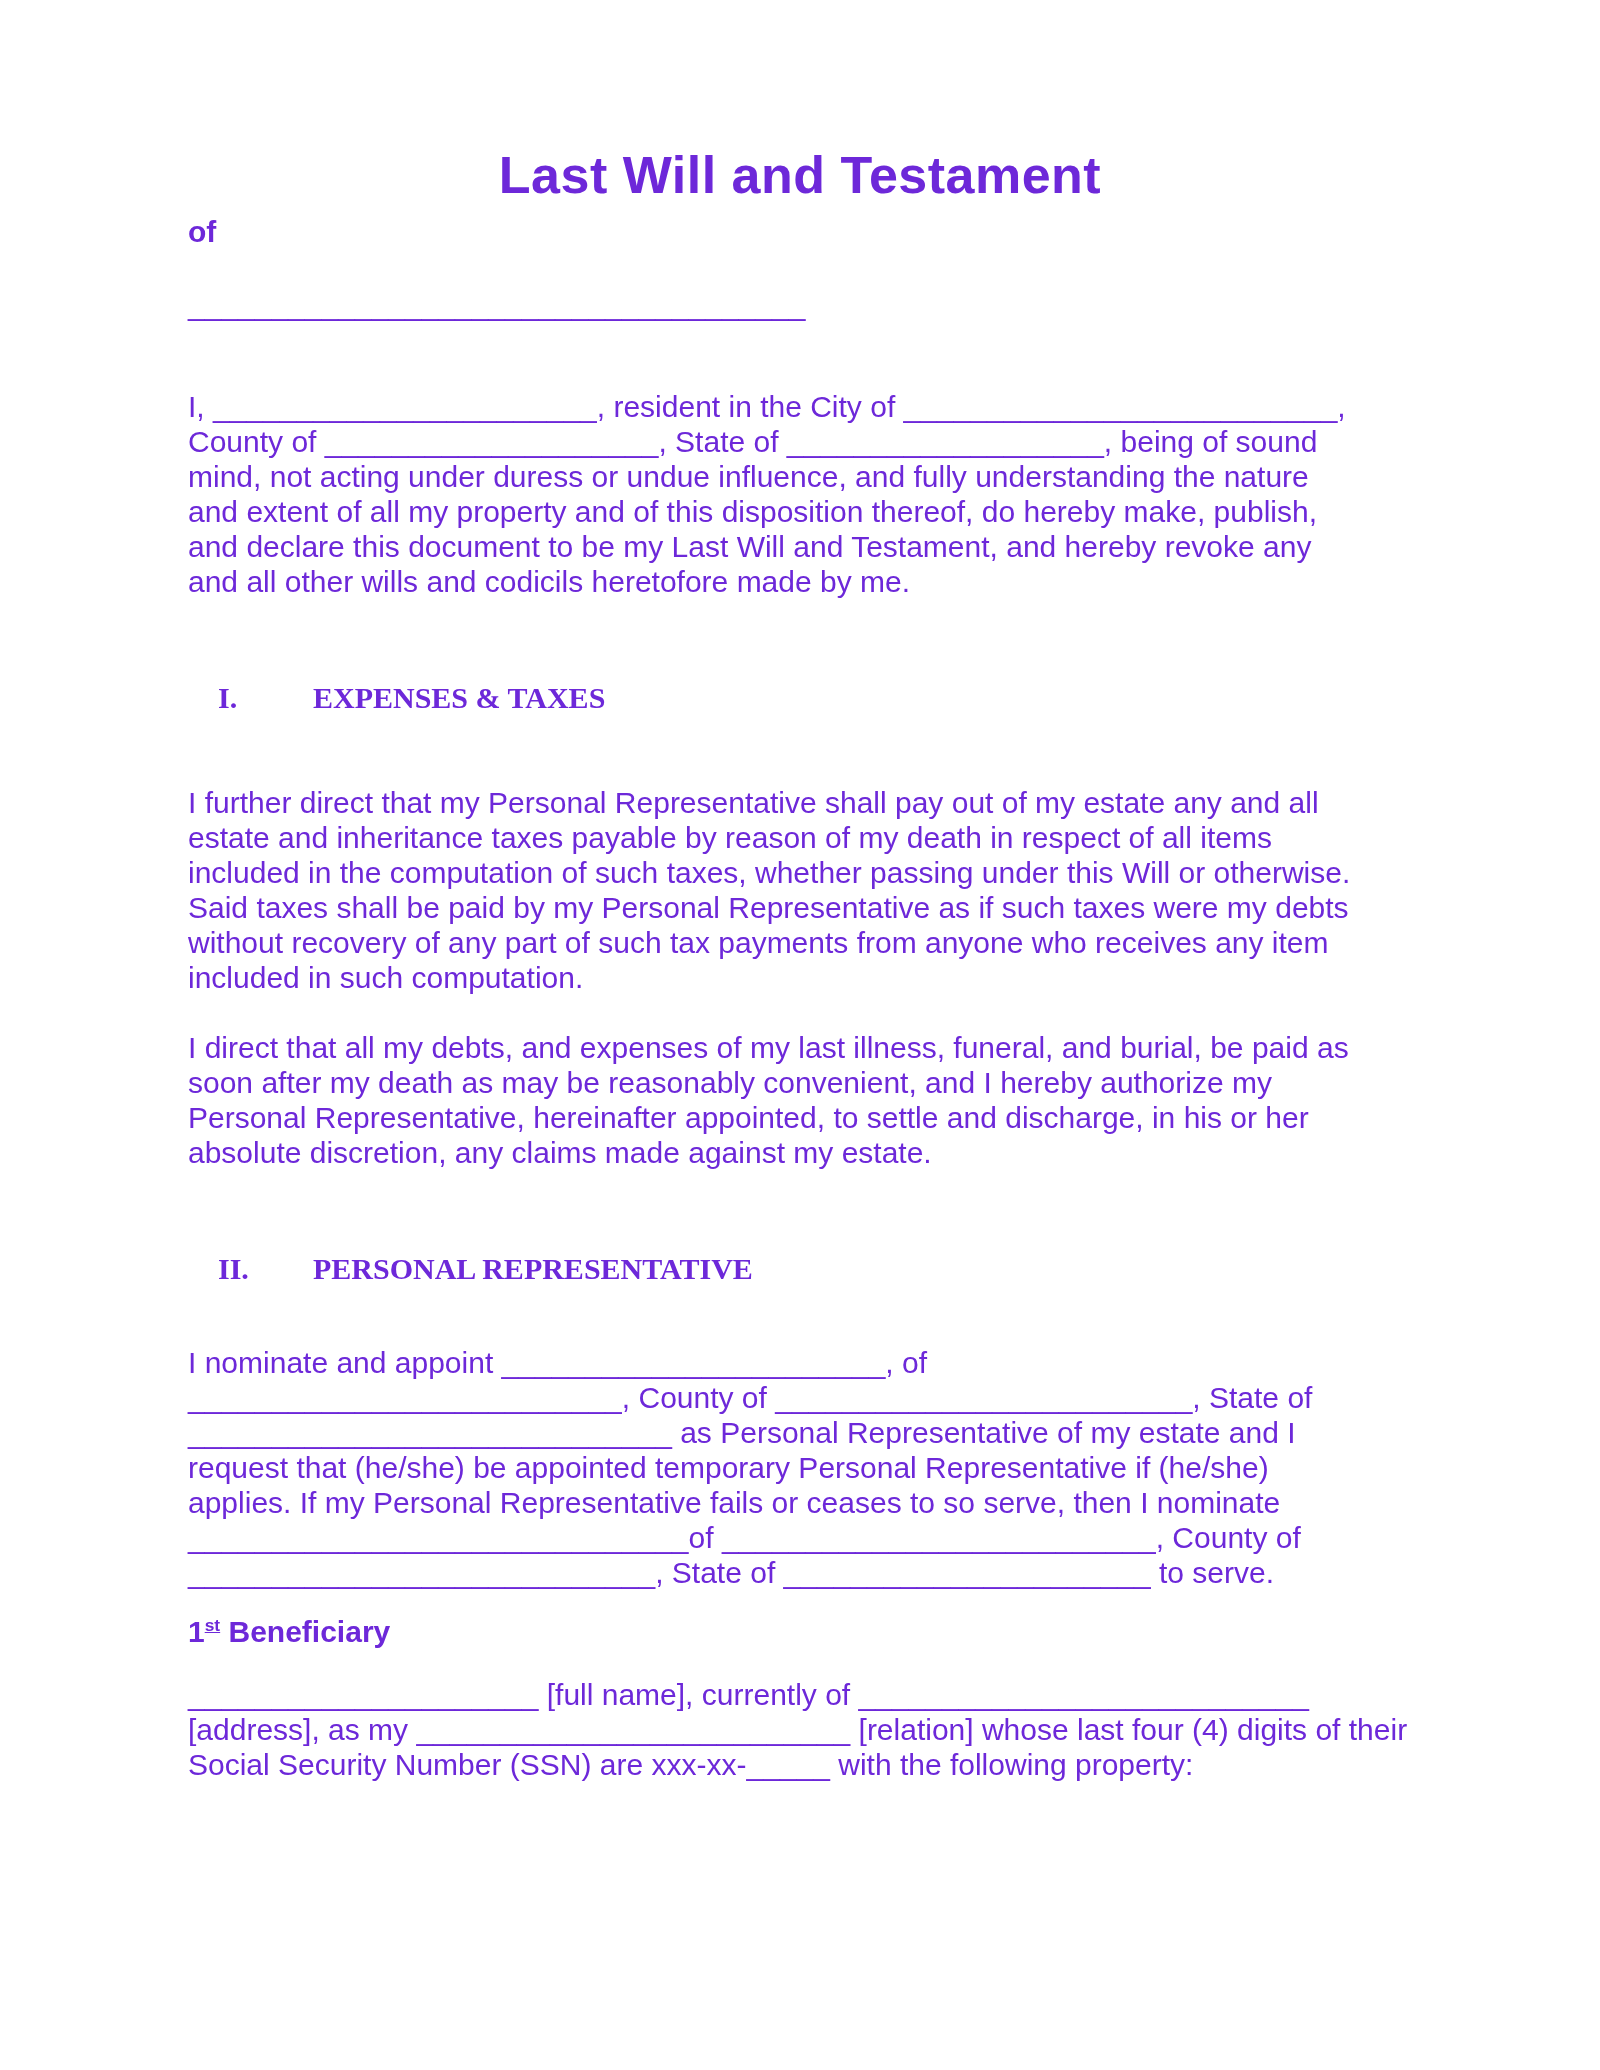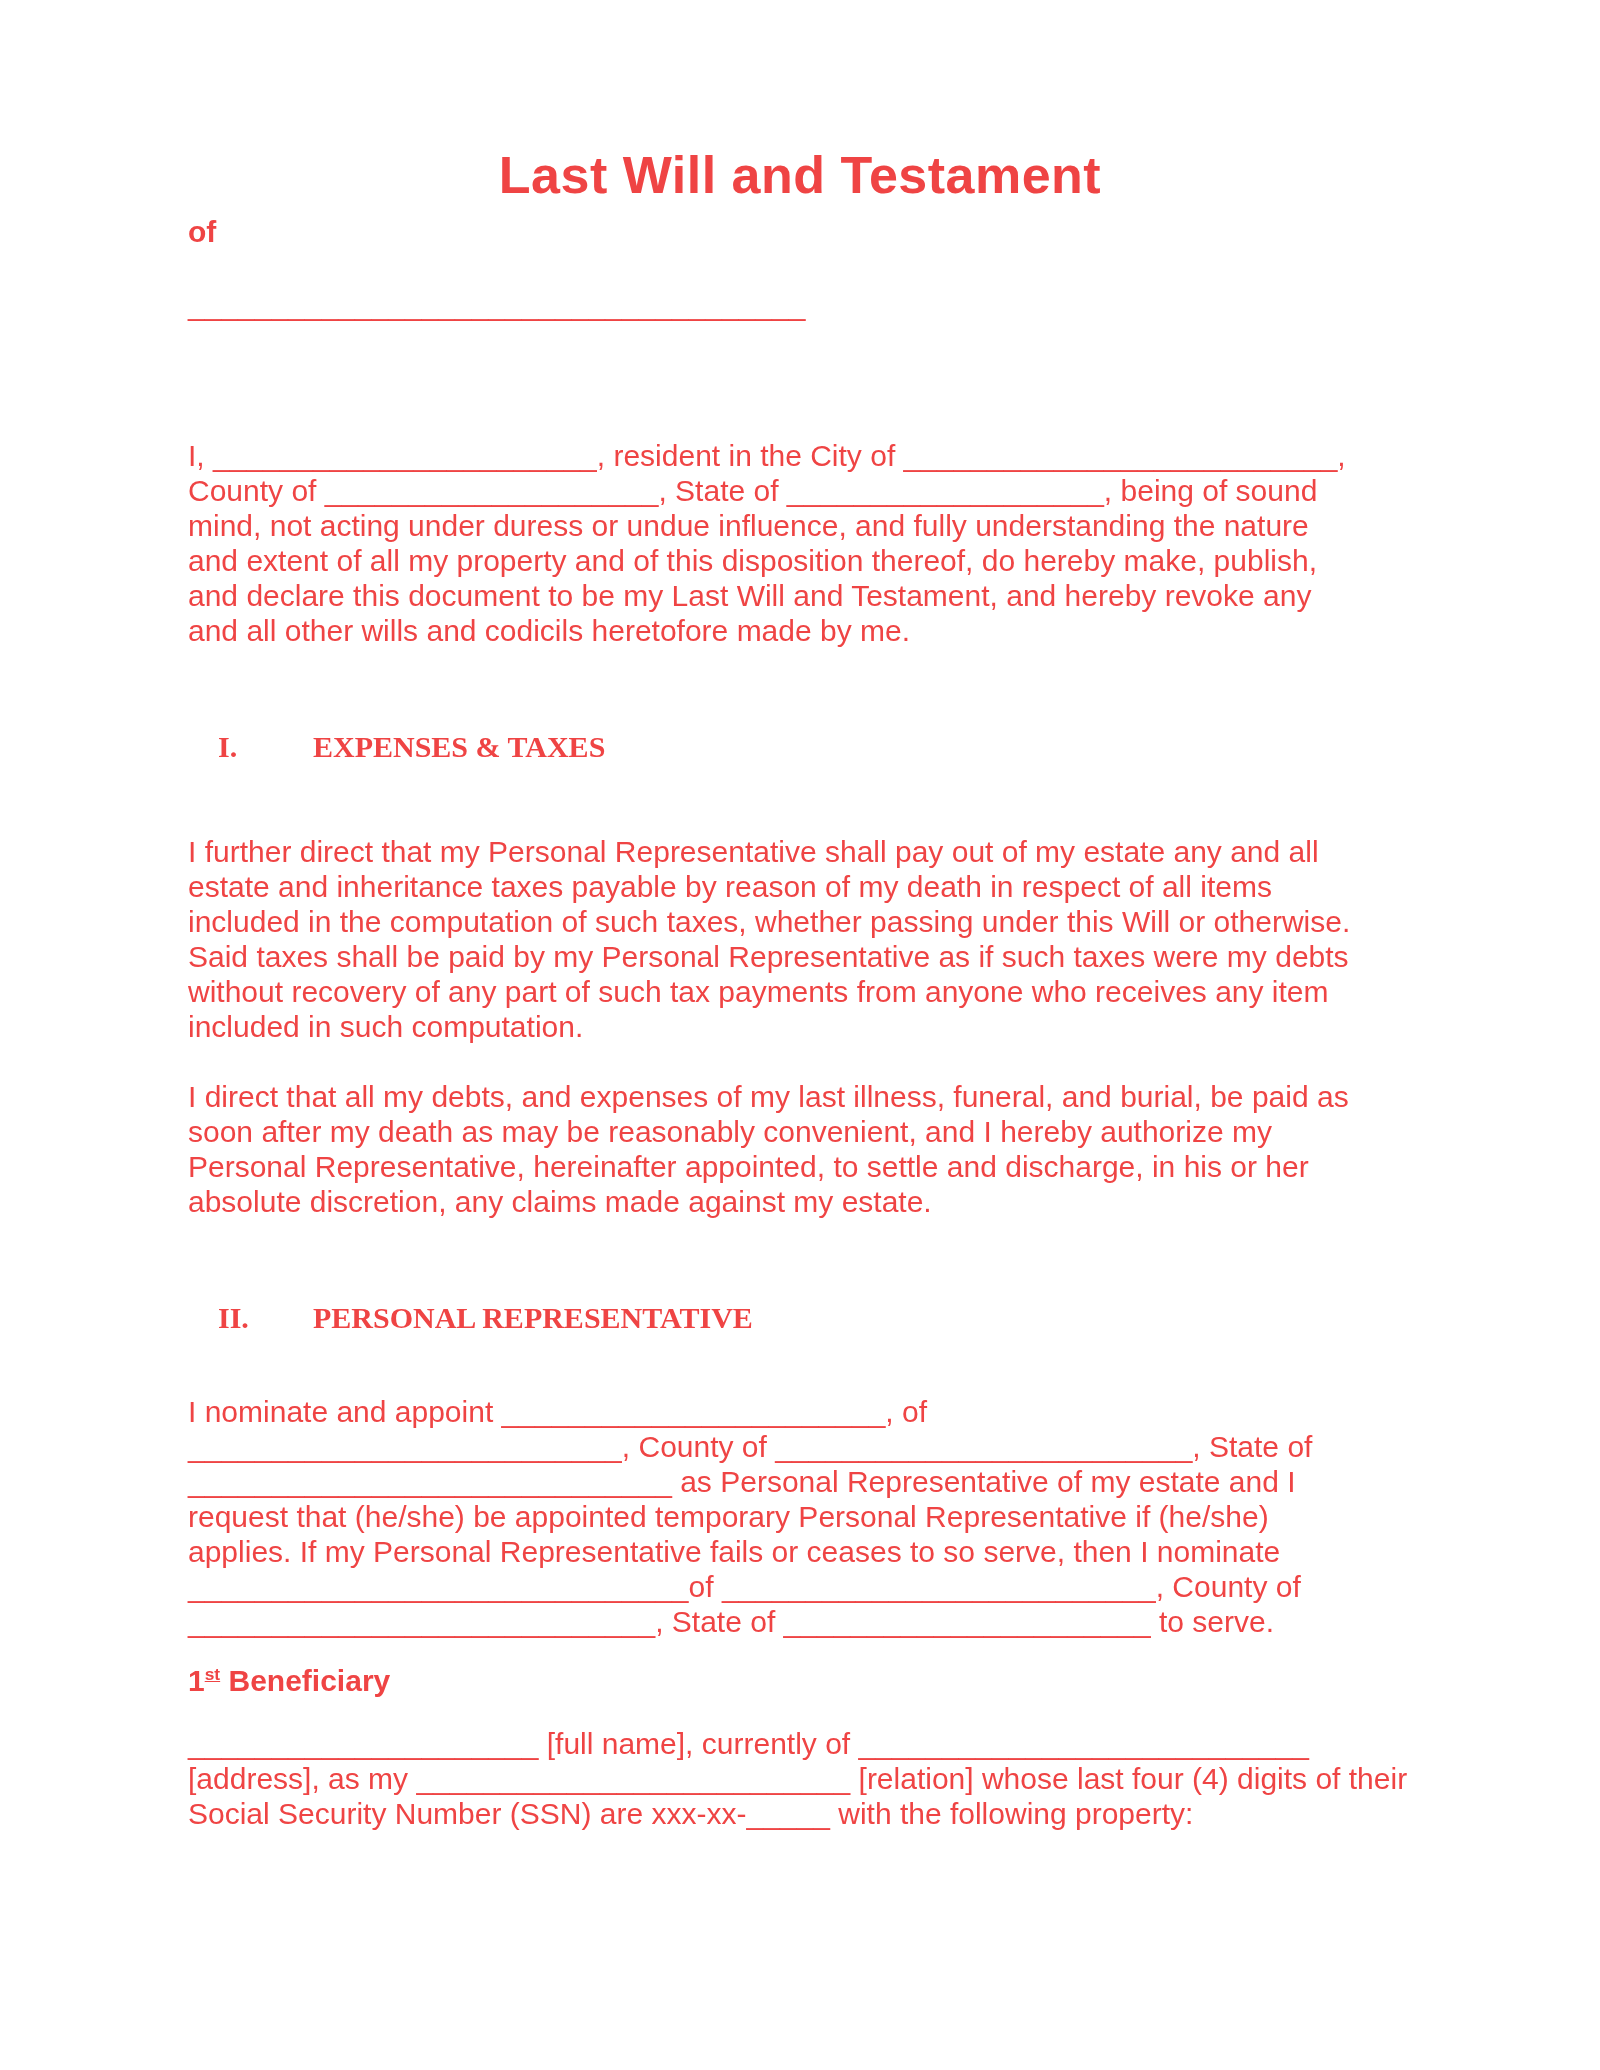--- a/index.html
+++ b/index.html
@@ -7,21 +7,21 @@
   .page {
     position: relative;
     width: 1600px;
     height: 2070px;
     background: #ffffff;
     padding: 146px 188px 0 188px;
     overflow: hidden;
     font-family: "Liberation Sans", sans-serif;
     font-size: 30px;
     line-height: 35px;
-    color: #ef4444;
+    color: #6d28d9;
   }
   .doc-title {
     text-align: center;
     font-size: 52px;
     line-height: 58px;
     font-weight: bold;
     letter-spacing: 0.5px;
   }
   .doc-subtitle {
     text-align: left;
@@ -30,21 +30,21 @@
   }
   .name-line {
     margin-top: 38px;
     white-space: pre;
     letter-spacing: 0;
   }
   .para {
     white-space: pre;
     margin-top: 35px;
   }
-  .para.opening { margin-top: 116px; }
+  .para.opening { margin-top: 67px; }
   .para.tight { margin-top: 24px; }
   .para.bene { margin-top: 28px; }
   .sec-heading {
     margin-top: 46px;
     font-weight: bold;
     white-space: pre;
     font-family: Liberation Serif, serif;
   }
   .sec-num {
     display: inline-block;

